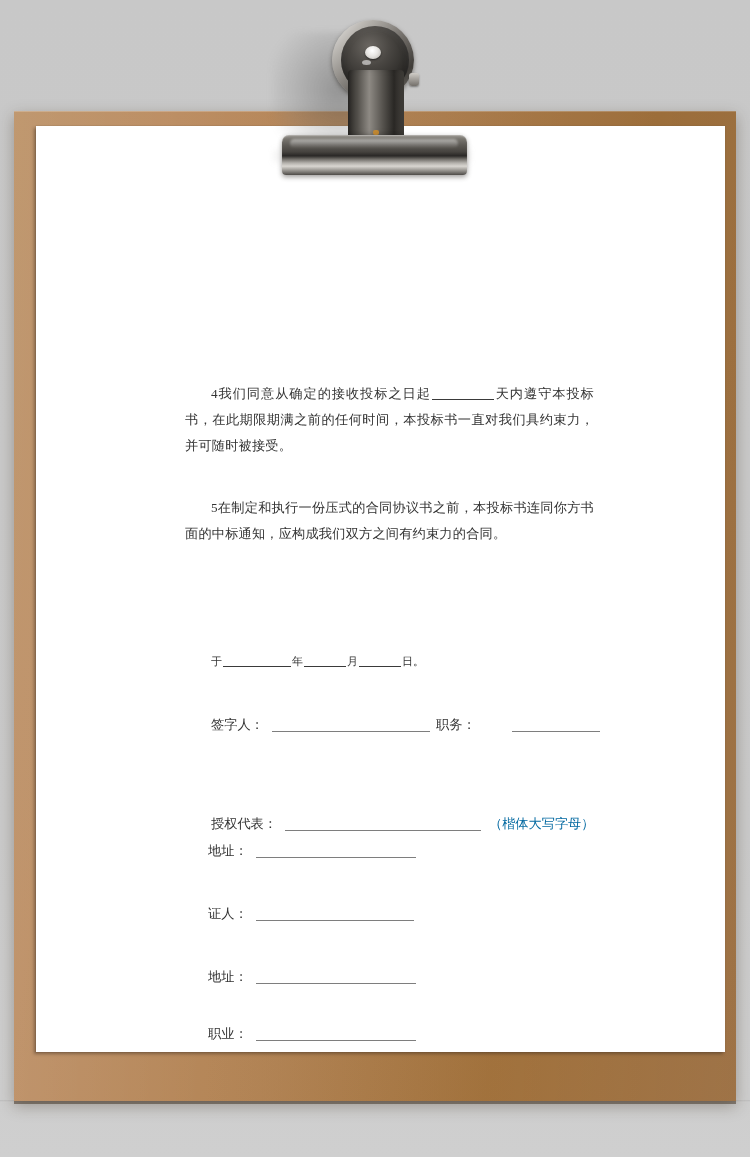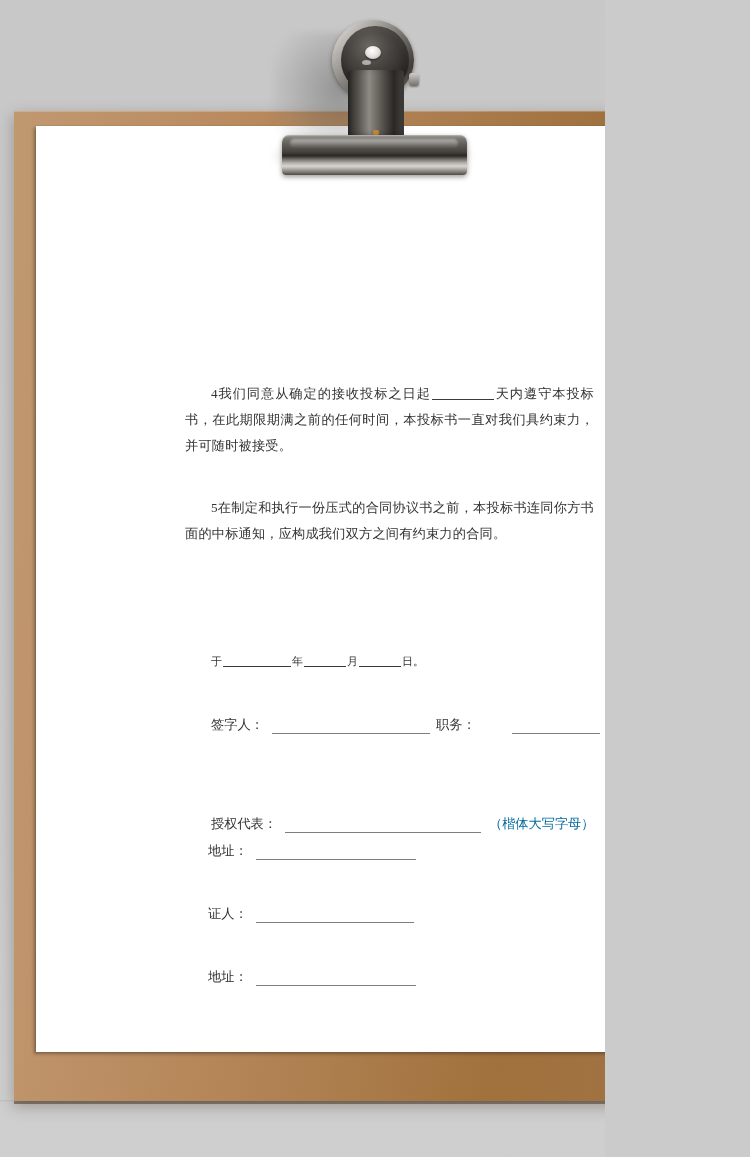--- a/index.html
+++ b/index.html
@@ -9,21 +9,21 @@
   body {
     width: 750px;
     height: 1157px;
     overflow: hidden;
     font-family: "Liberation Serif", "DejaVu Serif", serif;
     background: #cbcbcb;
   }
 
   #scene {
     position: relative;
-    width: 605px;
+    width: 750px;
     height: 1157px;
     background: linear-gradient(180deg, #c8c8c8 0%, #c9c9c9 40%, #cacaca 72%, #cfcfcf 100%);
     overflow: hidden;
   }
 
   
   .surface-line {
     position: absolute;
     left: 0;
     right: 0;
@@ -120,21 +120,21 @@
   .date-row .u-month { width: 42px; }
   .date-row .u-day { width: 42px; }
 
   
   .field-row {
     position: absolute;
     font-size: 13.2px;
     color: #333333;
     white-space: nowrap;
     display: flex;
-    align-items: flex-end;
+    align-items: center;
   }
   .field-label {
     color: #333333;
   }
   .field-line {
     display: inline-block;
     height: 12px;
     border-bottom: 1.3px solid #7e7e7e;
     margin-left: 8px;
   }
@@ -343,20 +343,24 @@
         <div class="field-row" id="row-witness">
           <span class="field-label">证人：</span>
           <span class="field-line len-witness"></span>
         </div>
 
         <div class="field-row" id="row-addr2">
           <span class="field-label">地址：</span>
           <span class="field-line len-addr2"></span>
         </div>
 
+        <div class="field-row" id="row-occup">
+          <span class="field-label">职业：</span>
+          <span class="field-line len-occup"></span>
+        </div>
 
       </div>
     </div>
   </div>
 
   <div class="clip">
     <div class="clip-shadow-wall"></div>
     <div class="clip-ring"></div>
     <div class="clip-disc"></div>
     <div class="clip-disc-hole"></div>

